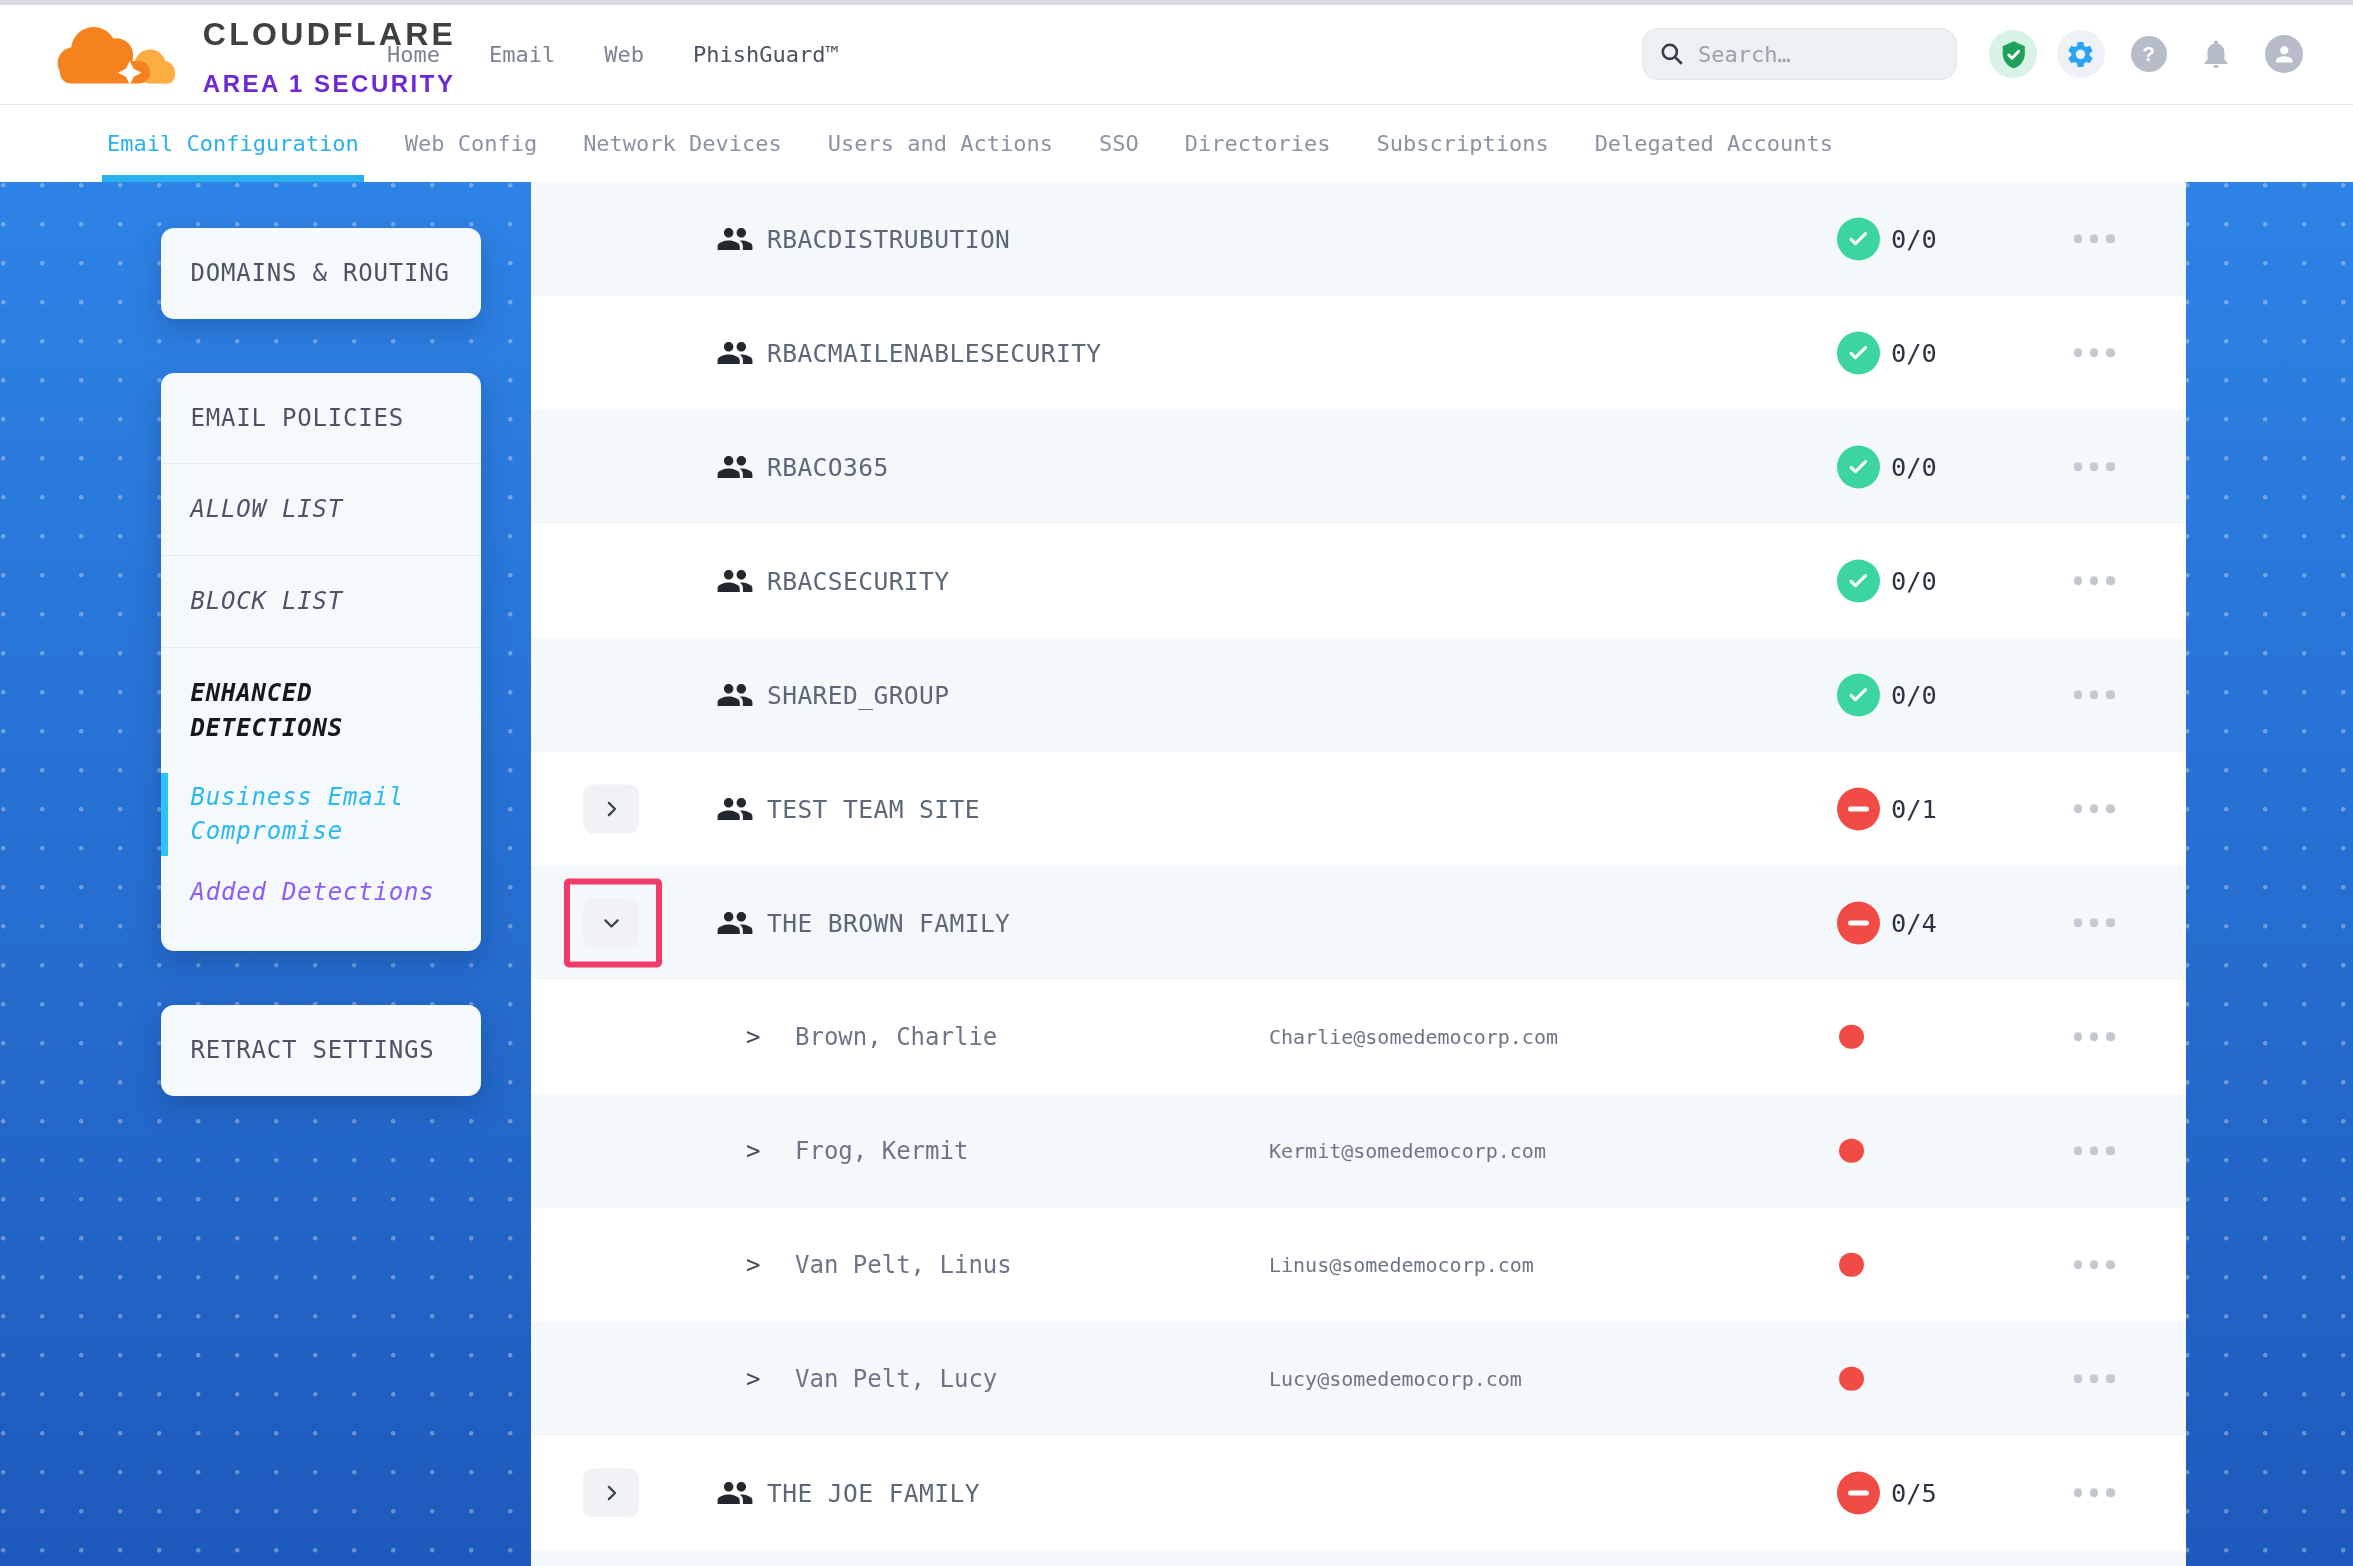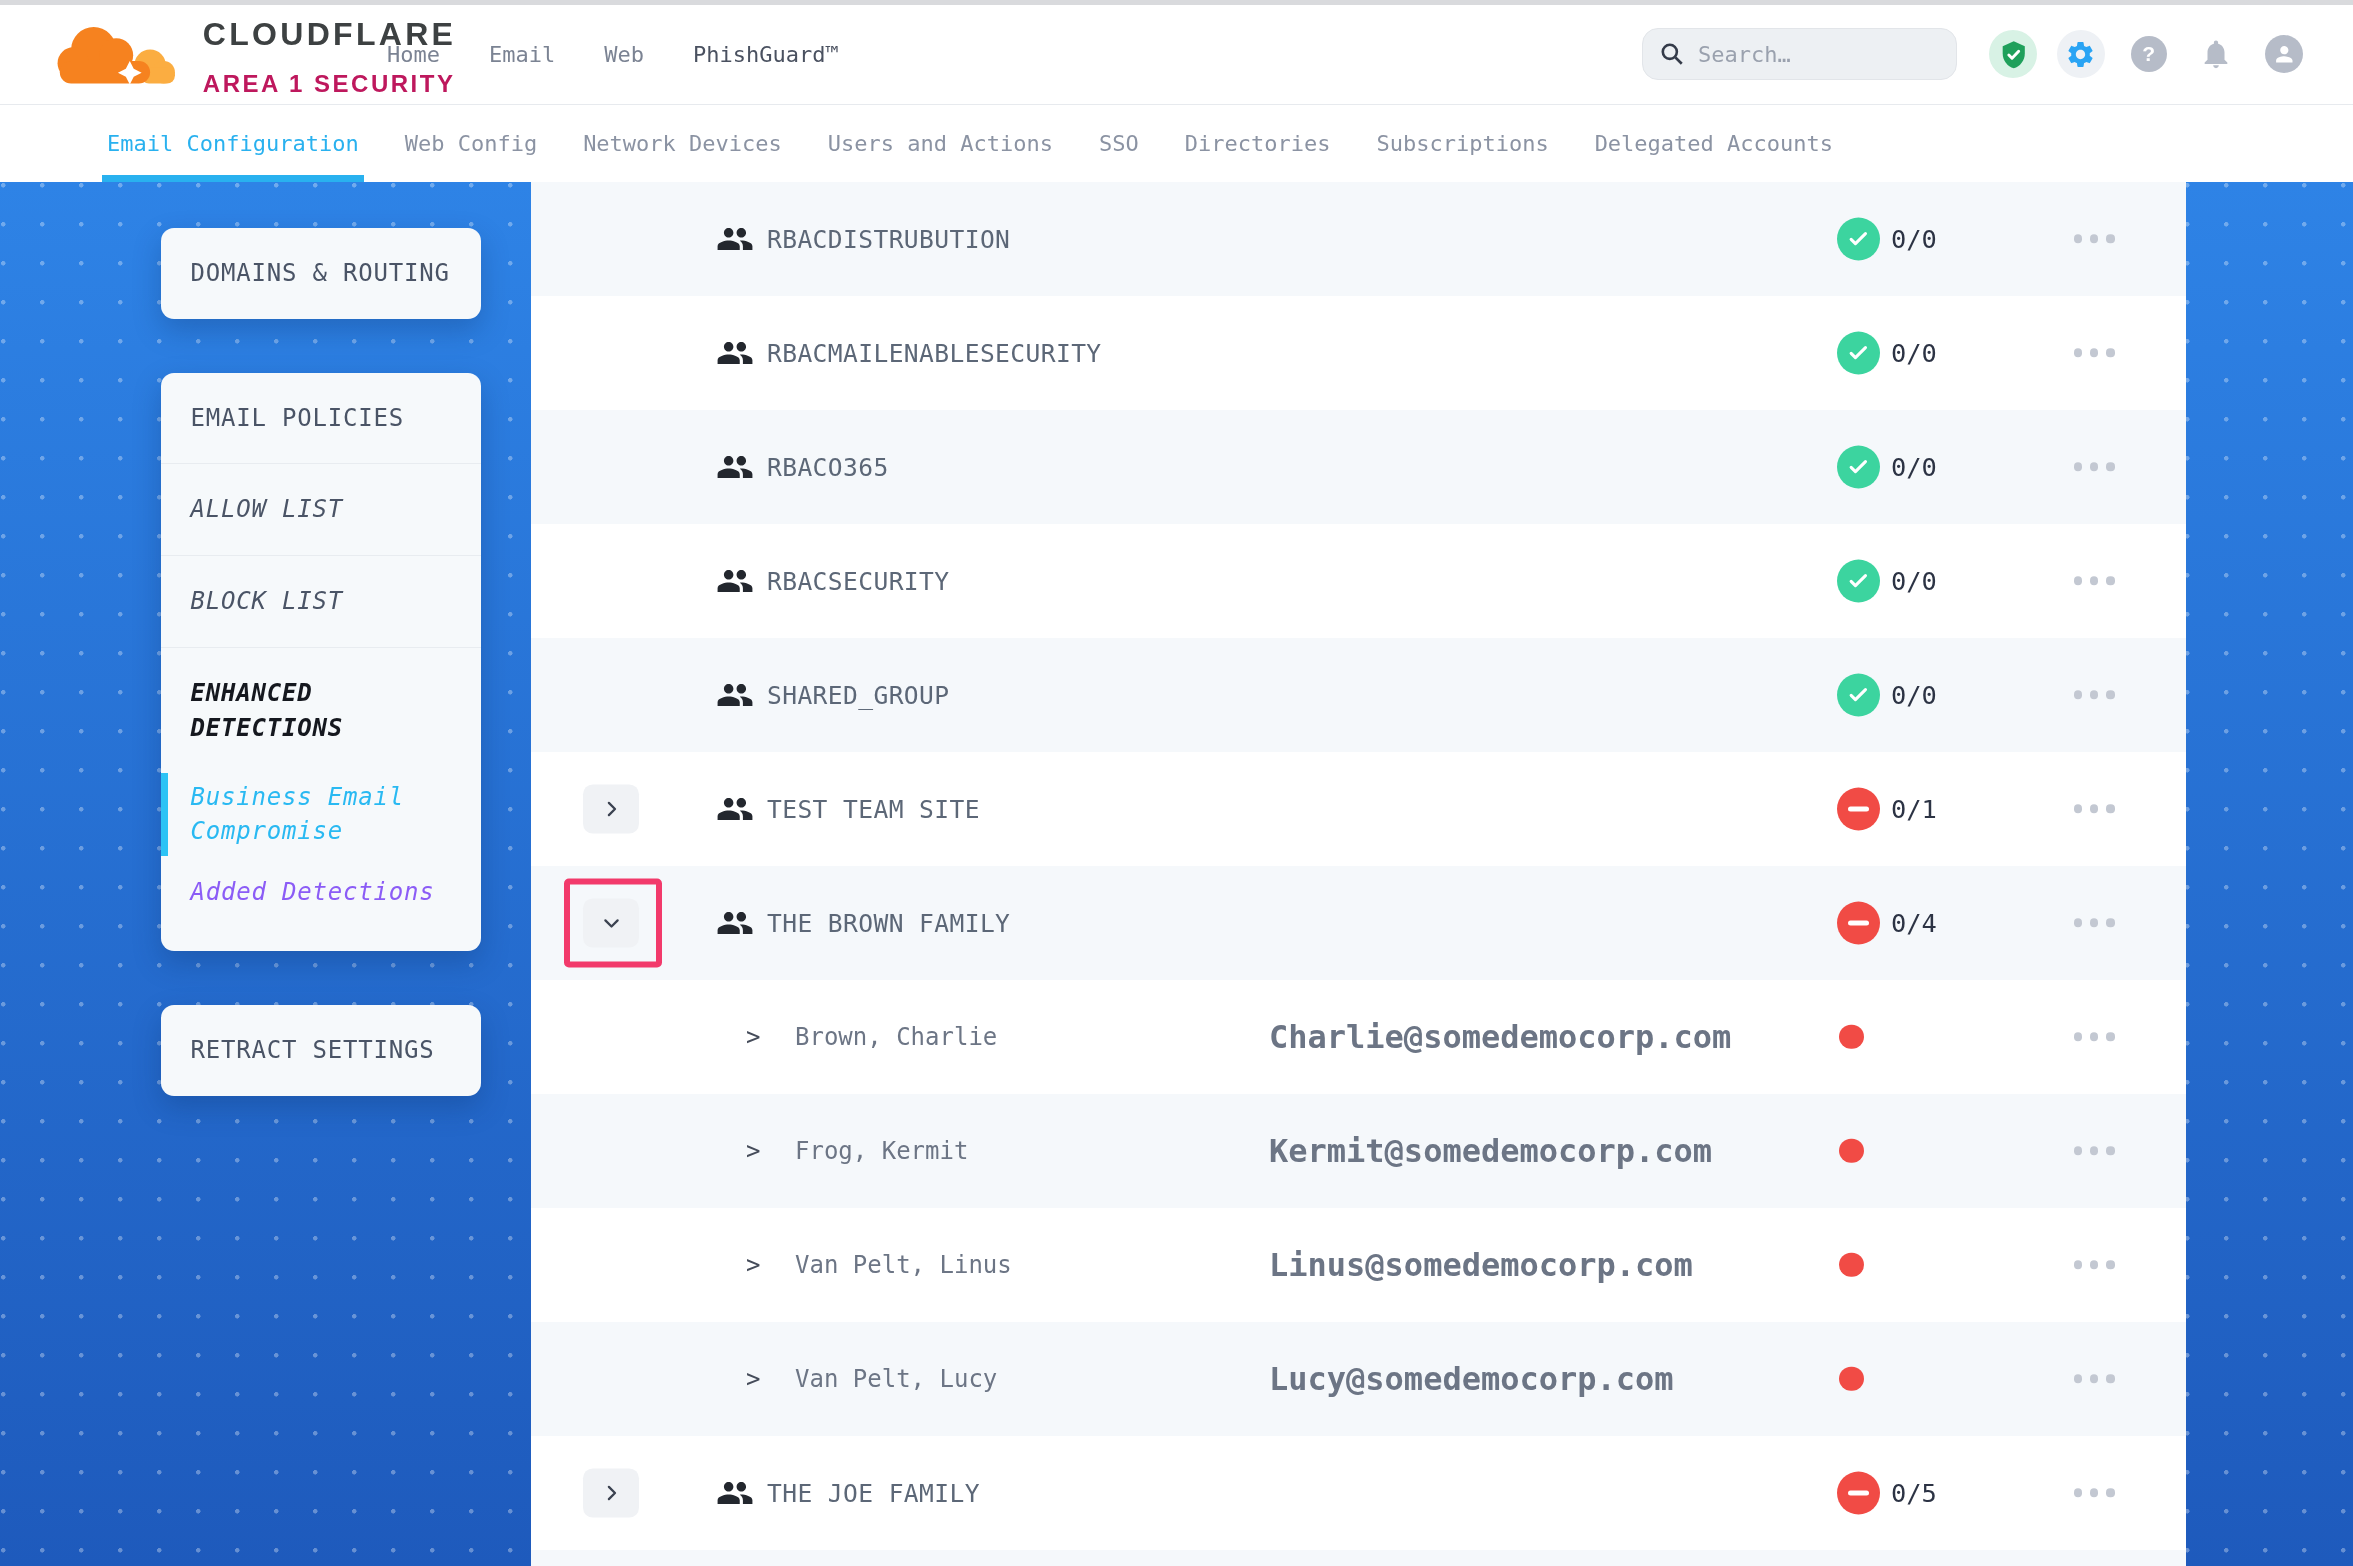--- a/index.html
+++ b/index.html
@@ -18,21 +18,21 @@
   body{font-family:"DejaVu Sans Mono","Liberation Mono",monospace;background:#fff;}
 
   .top-strip{height:4.9px;background:#d9dadd;}
 
   
   .topnav{height:100px;background:#fff;border-bottom:1.6px solid #e7eaee;position:relative;}
   .brand{position:absolute;left:49px;top:11.5px;display:flex;align-items:center;gap:14.8px;cursor:pointer;}
   .brand svg{width:139px;height:79px;}
   .brand-text{font-family:"Liberation Sans","DejaVu Sans",sans-serif;line-height:1.15;}
   .brand-title{font-size:32px;font-weight:bold;color:#3d4142;letter-spacing:3.3px;}
-  .brand-sub{font-size:24px;font-weight:bold;color:#be185d;letter-spacing:2.5px;margin-top:17px;}
+  .brand-sub{font-size:24px;font-weight:bold;color:#6d28d9;letter-spacing:2.5px;margin-top:17px;}
   .top-links{position:absolute;left:387px;top:0;height:100%;display:flex;align-items:center;gap:49px;text-align:center;}
   .top-link{font-size:22px;color:#7b8393;cursor:pointer;}
   .top-link.dark{color:#4a5160;}
 
   .top-right{position:absolute;right:46px;top:0;height:100%;display:flex;align-items:center;gap:19.7px;}
   .searchbox{width:315px;height:52px;background:#edf0f3;border:1.6px solid #e2e5e9;border-radius:16px;display:flex;align-items:center;padding:0 16.4px;gap:13px;margin-right:13px;}
   .searchbox svg{flex:0 0 auto;}
   .searchbox input{border:none;outline:none;background:transparent;font-family:inherit;font-size:22px;color:#4a5160;width:100%;}
   .searchbox input::placeholder{color:#9aa1ae;}
   .iconbtn{border:none;background:transparent;cursor:pointer;display:flex;align-items:center;justify-content:center;width:48px;height:48px;border-radius:50%;padding:0;}
@@ -73,21 +73,21 @@
   .row-sliver{height:18px;background:var(--row-alt);}
 
   .row > *{position:absolute;top:50%;transform:translateY(-50%);}
   .expander{left:52px;width:56px;height:49px;border-radius:9.8px;background:#f0f2f5;border:none;display:flex;align-items:center;justify-content:center;cursor:pointer;padding:0;}
   .expander svg{stroke:#3b4250;transition:none;}
   .expander.down svg{transform:rotate(90deg);}
   .people{left:185px;width:38px;height:38px;display:flex;align-items:center;justify-content:center;}
   .gname{left:236px;font-size:24.6px;color:#5c6777;letter-spacing:0.4px;white-space:nowrap;}
   .mchev{left:215px;font-size:24px;color:#454c5a;}
   .mname{left:264px;font-size:24px;color:#6c7585;white-space:nowrap;}
-  .memail{left:738px;font-size:32px;color:#6c7585;white-space:nowrap;font-weight:bold;}
+  .memail{left:738px;font-size:20px;color:#6c7585;white-space:nowrap;}
   .badge{left:1306px;width:43px;height:43px;border-radius:50%;display:flex;align-items:center;justify-content:center;}
   .badge.ok{background:var(--green);}
   .badge.blocked{background:var(--red);}
   .badge .minusbar{width:21px;height:4.9px;border-radius:2.5px;background:#fff;display:none;}
   .badge.blocked .minusbar{display:block;}
   .count{left:1360px;font-size:25.4px;color:var(--ink);}
   .reddot{left:1308px;width:24.6px;height:24.6px;border-radius:50%;background:var(--red);}
   .dots{left:1536px;display:flex;gap:8.2px;background:none;border:none;cursor:pointer;padding:6.6px;}
   .dots i{width:8.2px;height:8.2px;border-radius:50%;background:#c3c8d2;display:block;}
   .pink-box{left:33px;width:98px;height:89px;border:6.6px solid var(--pink);border-radius:4.9px;background:transparent;pointer-events:none;}

